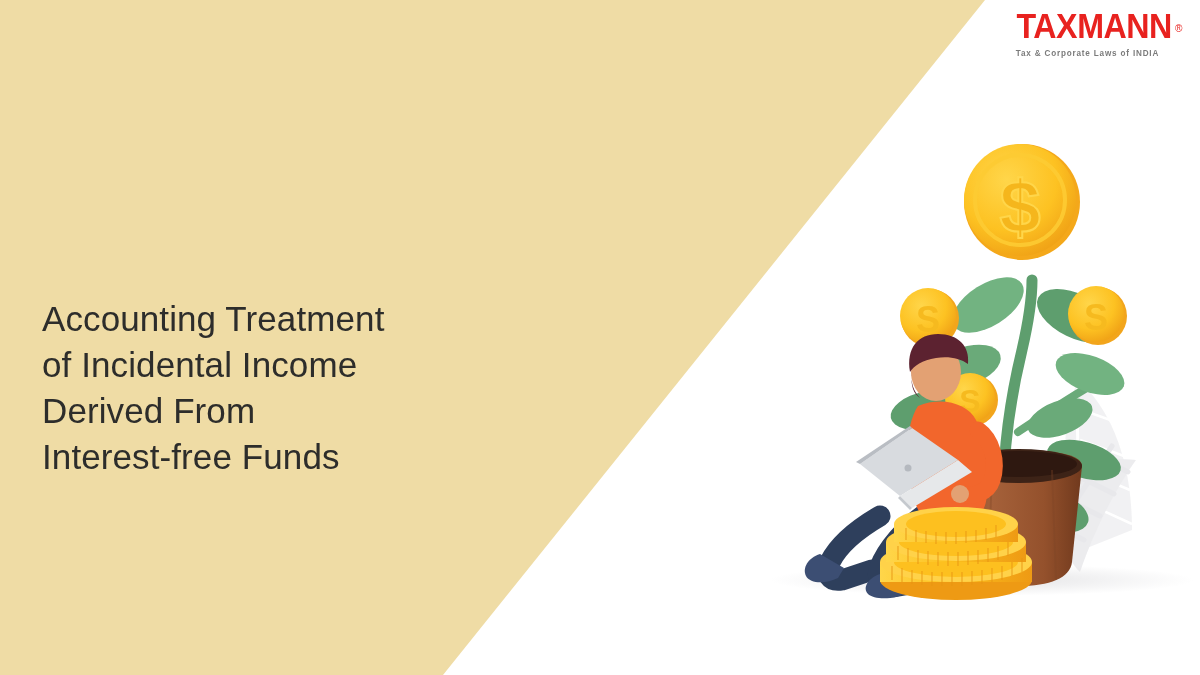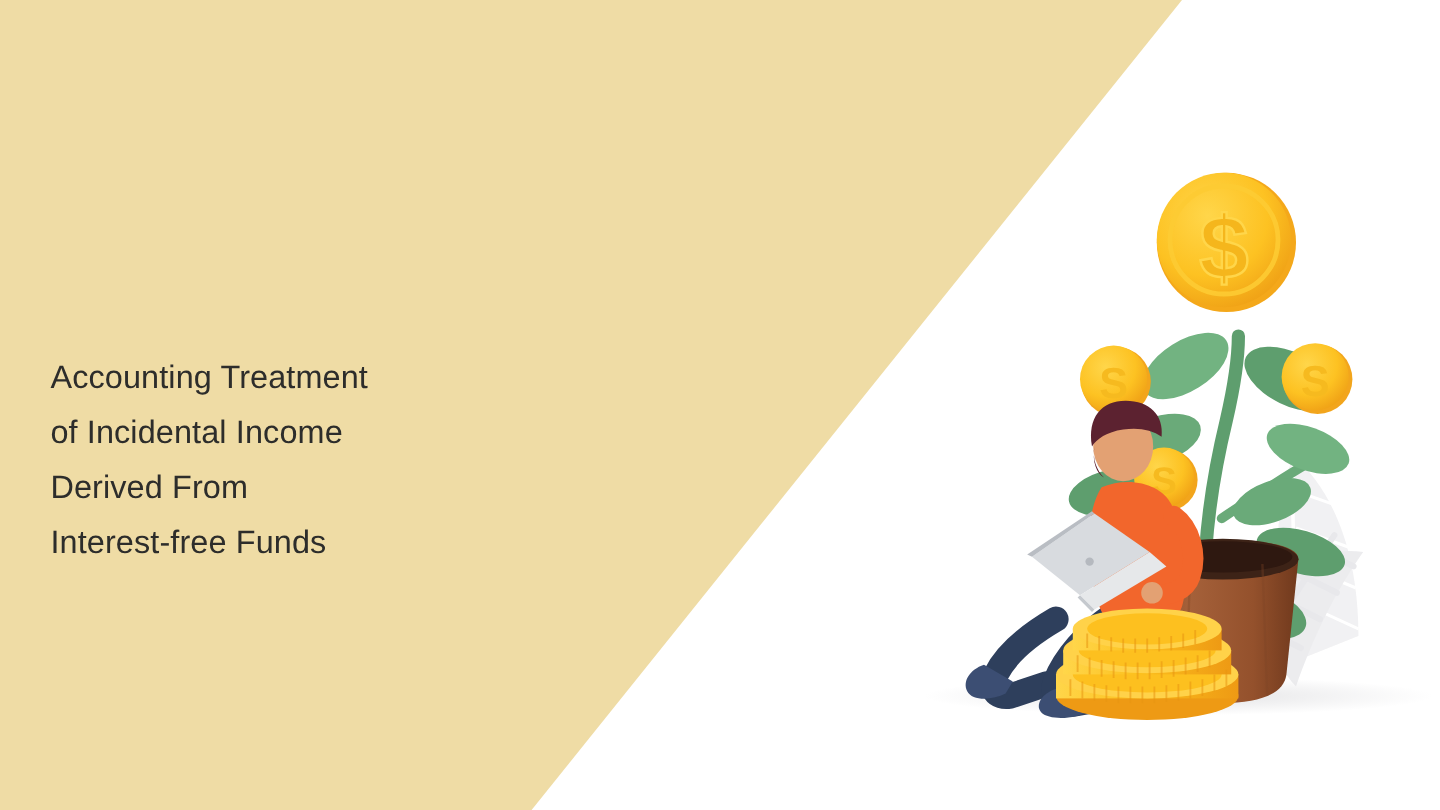--- a/index.html
+++ b/index.html
@@ -25,21 +25,21 @@
     background: #EFDCA5;
     clip-path: polygon(0 0, 985px 0, 443px 675px, 0 675px);
   }
 
   
   .title {
     position: absolute;
     left: 42px;
     top: 273px;
     width: 520px;
-    font-size: 27px;
+    font-size: 35px;
     line-height: 46px;
     font-weight: 400;
     letter-spacing: 0.1px;
     color: #2d2d2b;
     white-space: pre-line;
   }
 
   
   .logo {
     position: absolute;
@@ -92,20 +92,27 @@
 
 <div class="banner">
 
   <div class="beige-wedge"></div>
 
   <h1 class="title">Accounting Treatment
 of Incidental Income
 Derived From
 Interest-free Funds</h1>
 
+  <div class="logo">
+    <span class="logo-word">
+      <span>TAXMANN</span>
+      <span class="logo-reg">®</span>
+    </span>
+    <span class="logo-tagline">Tax &amp; Corporate Laws of INDIA</span>
+  </div>
 
   <div class="illus">
     <svg viewBox="0 0 440 510" xmlns="http://www.w3.org/2000/svg">
       <defs>
         <radialGradient id="coinG" cx="38%" cy="32%" r="72%">
           <stop offset="0%" stop-color="#FFD64A"></stop>
           <stop offset="62%" stop-color="#FDC222"></stop>
           <stop offset="100%" stop-color="#F0A216"></stop>
         </radialGradient>
         <linearGradient id="potG" x1="0" y1="0" x2="1" y2="0">

